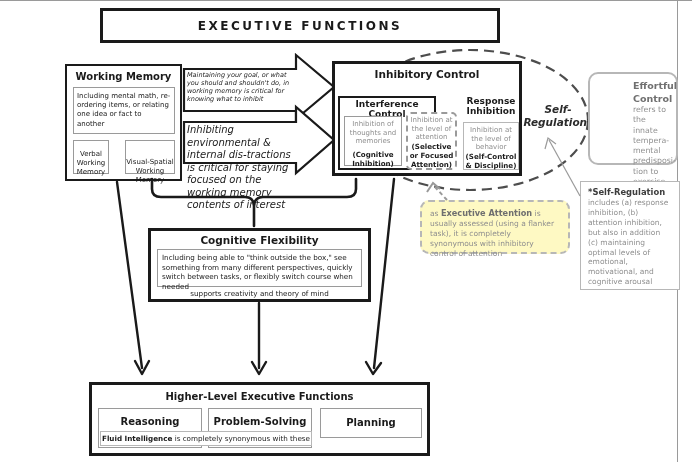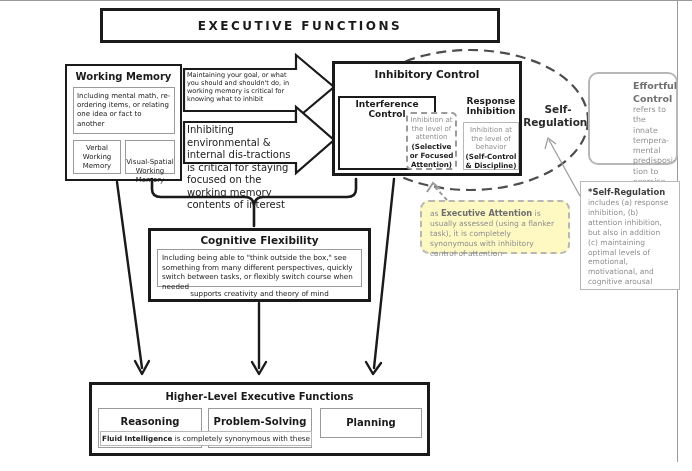--- a/index.html
+++ b/index.html
@@ -3,21 +3,21 @@
 <meta charset="utf-8">
 <style>
   :root{
     --line:#1a1a1a; --gray-border:#9a9a9a; --light-border:#b7b7b7;
     --gray-text:#8f8f8f; --mid-gray-text:#6f6f6f; --dark-text:#1a1a1a;
     --dash:#4d4d4d; --bg:#ffffff;
   }
   html,body{margin:0;padding:0;background:#fff;}
   .stage{position:relative;width:692px;height:471px;background:var(--bg);
          font-family:"DejaVu Sans", sans-serif;color:var(--dark-text);overflow:hidden;}
-  .abs{position:absolute;}
+  .abs{position:absolute;font-style:italic;}
   svg.layer{position:absolute;left:0;top:0;pointer-events:none;}
   .box{position:absolute;background:#fff;border:3px solid var(--line);box-sizing:border-box;}
   .box2{position:absolute;background:#fff;border:2px solid var(--line);box-sizing:border-box;}
   .gbox{position:absolute;background:#fff;border:1px solid var(--gray-border);box-sizing:border-box;}
   .lgbox{position:absolute;background:#fff;border:1px solid var(--light-border);box-sizing:border-box;}
   .dashbox{position:absolute;background:#fff;border:2px dashed var(--gray-border);
            border-radius:5px;box-sizing:border-box;}
   .roundnote{position:absolute;background:#fff;border:2px solid var(--light-border);
              border-radius:10px;box-sizing:border-box;}
   .dashednote{position:absolute;background:#fef9c3;border:2px dashed var(--light-border);
@@ -51,35 +51,39 @@
 
   <div class="box" style="left:100px;top:8px;width:400px;height:35px;">
     <div class="title-lg" style="margin-top:8px;">EXECUTIVE FUNCTIONS</div>
   </div>
 
   <div class="box2" style="left:65px;top:64px;width:117px;height:117px;border-width:2.5px;">
     <div class="h1" style="margin-top:5px;font-size:10px;">Working Memory</div>
     <div class="gbox" style="left:6px;top:21px;width:102px;height:47px;padding:4px 3px;">
       <div class="small">Including mental math, re-ordering items, or relating one idea or fact to another</div>
     </div>
-    <div class="gbox center" style="left:6px;top:74px;width:48px;height:34px;padding-top:3px;">
+    <div class="gbox center" style="left:6px;top:74px;width:36px;height:34px;padding-top:9px;">
       <div class="small">Verbal Working Memory</div>
     </div>
     <div class="gbox center" style="left:58px;top:74px;width:50px;height:34px;padding-top:17px;">
       <div class="small">Visual-Spatial Working Memory</div>
     </div>
   </div>
 
   <div class="abs" style="left:187px;top:71px;width:108px;font-size:6.5px;line-height:1.25;">Maintaining your goal, or what you should and shouldn't do, in working memory is critical for knowing what to inhibit</div>
   <div class="abs" style="left:187px;top:124px;width:108px;font-size:10px;line-height:1.25;">Inhibiting environmental &amp; internal dis-tractions is critical for staying focused on the working memory contents of interest</div>
 
   <div class="box" style="left:332px;top:61px;width:190px;height:115px;">
     <div class="h1" style="margin-top:4px;">Inhibitory Control</div>
     <div class="box2" style="left:3px;top:32px;width:98px;height:74px;">
       <div class="h2" style="margin-top:1px;font-size:9px;">Interference Control</div>
+      <div class="gbox" style="left:4px;top:18px;width:58px;height:50px;padding-top:3px;">
+        <div class="graysmall">Inhibition of thoughts and memories</div>
+        <div class="subbold center" style="margin-top:4px;">(Cognitive Inhibition)</div>
+      </div>
       <div class="dashbox" style="left:66px;top:14px;width:51px;height:58px;padding-top:2px;">
         <div class="graysmall">Inhibition at the level of attention</div>
         <div class="subbold center">(Selective or Focused Attention)</div>
       </div>
     </div>
     <div class="h2" style="position:absolute;left:128px;top:32px;width:56px;font-size:9px;">Response Inhibition</div>
     <div class="lgbox" style="left:128px;top:58px;width:56px;height:48px;padding-top:3px;">
       <div class="graysmall">Inhibition at the level of behavior</div>
       <div class="subbold center">(Self-Control &amp; Discipline)</div>
     </div>

